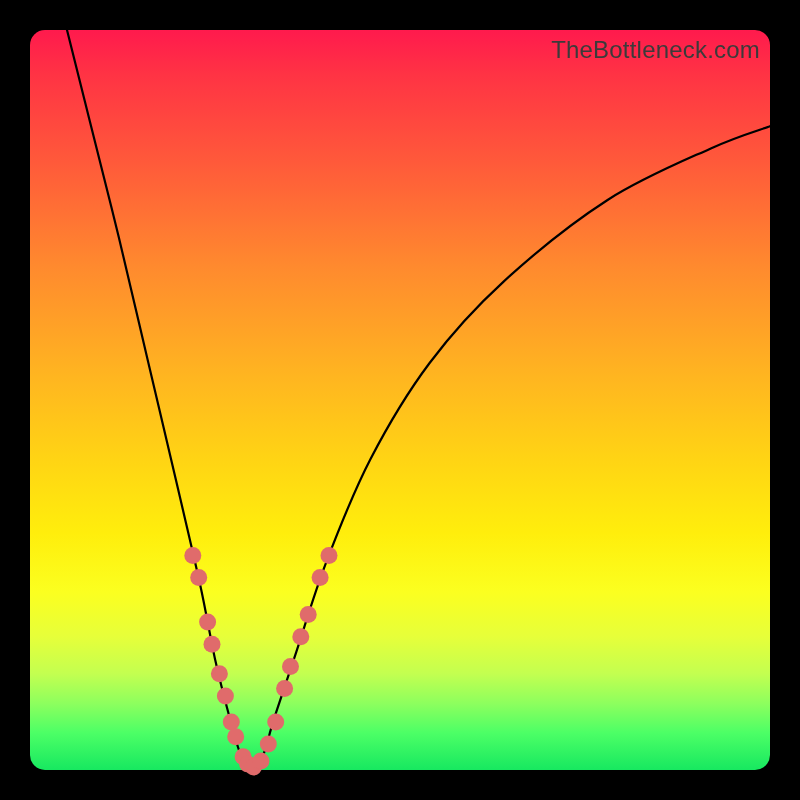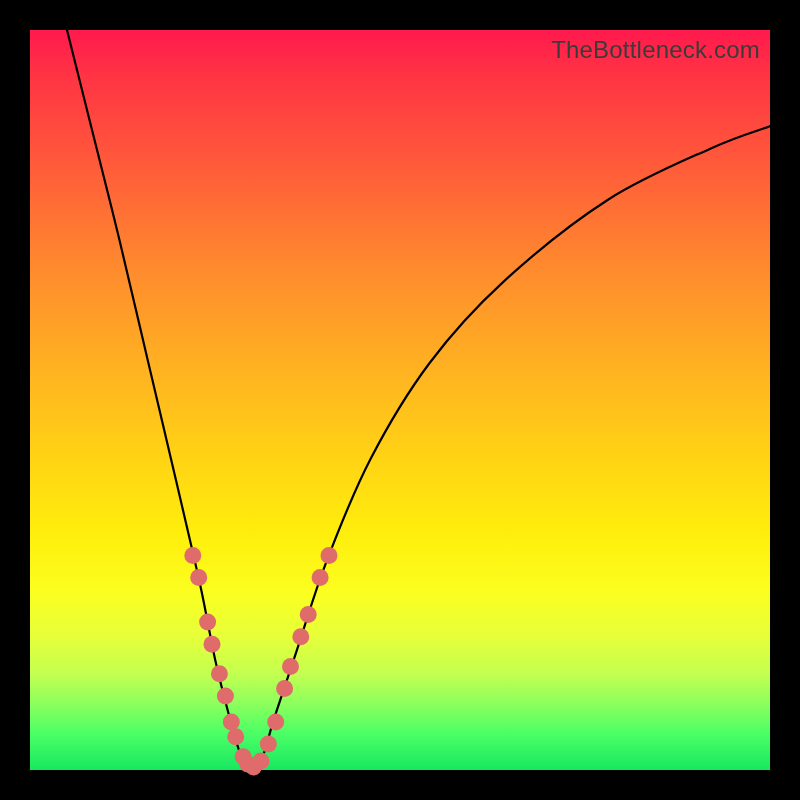--- a/index.html
+++ b/index.html
@@ -32,20 +32,21 @@
       #ffb321 46%,
       #ffd414 58%,
       #ffee0c 68%,
       #fbff20 76%,
       #e6ff3a 82%,
       #c3ff50 87%,
       #8dff5e 91%,
       #4cff66 95%,
       #17e860 100%
     );
+    border-radius: 15px;
   }
   .watermark {
     position: absolute;
     top: 6px;
     right: 10px;
     color: #3b3b3b;
     font-size: 24px;
     font-weight: 400;
     letter-spacing: 0.2px;
     user-select: none;

